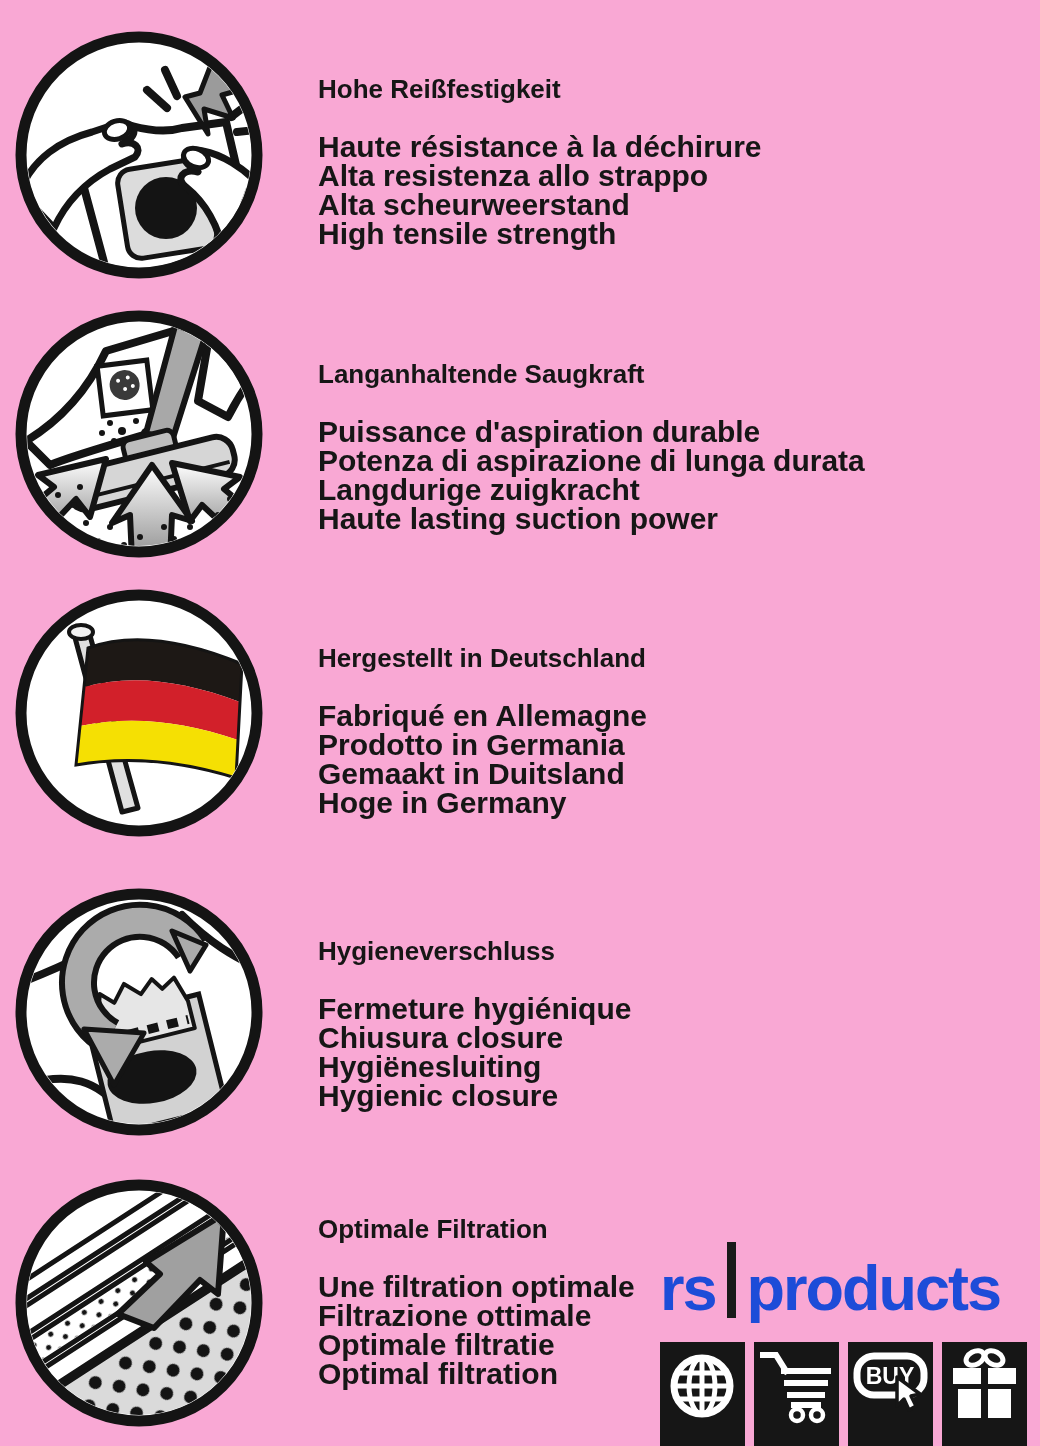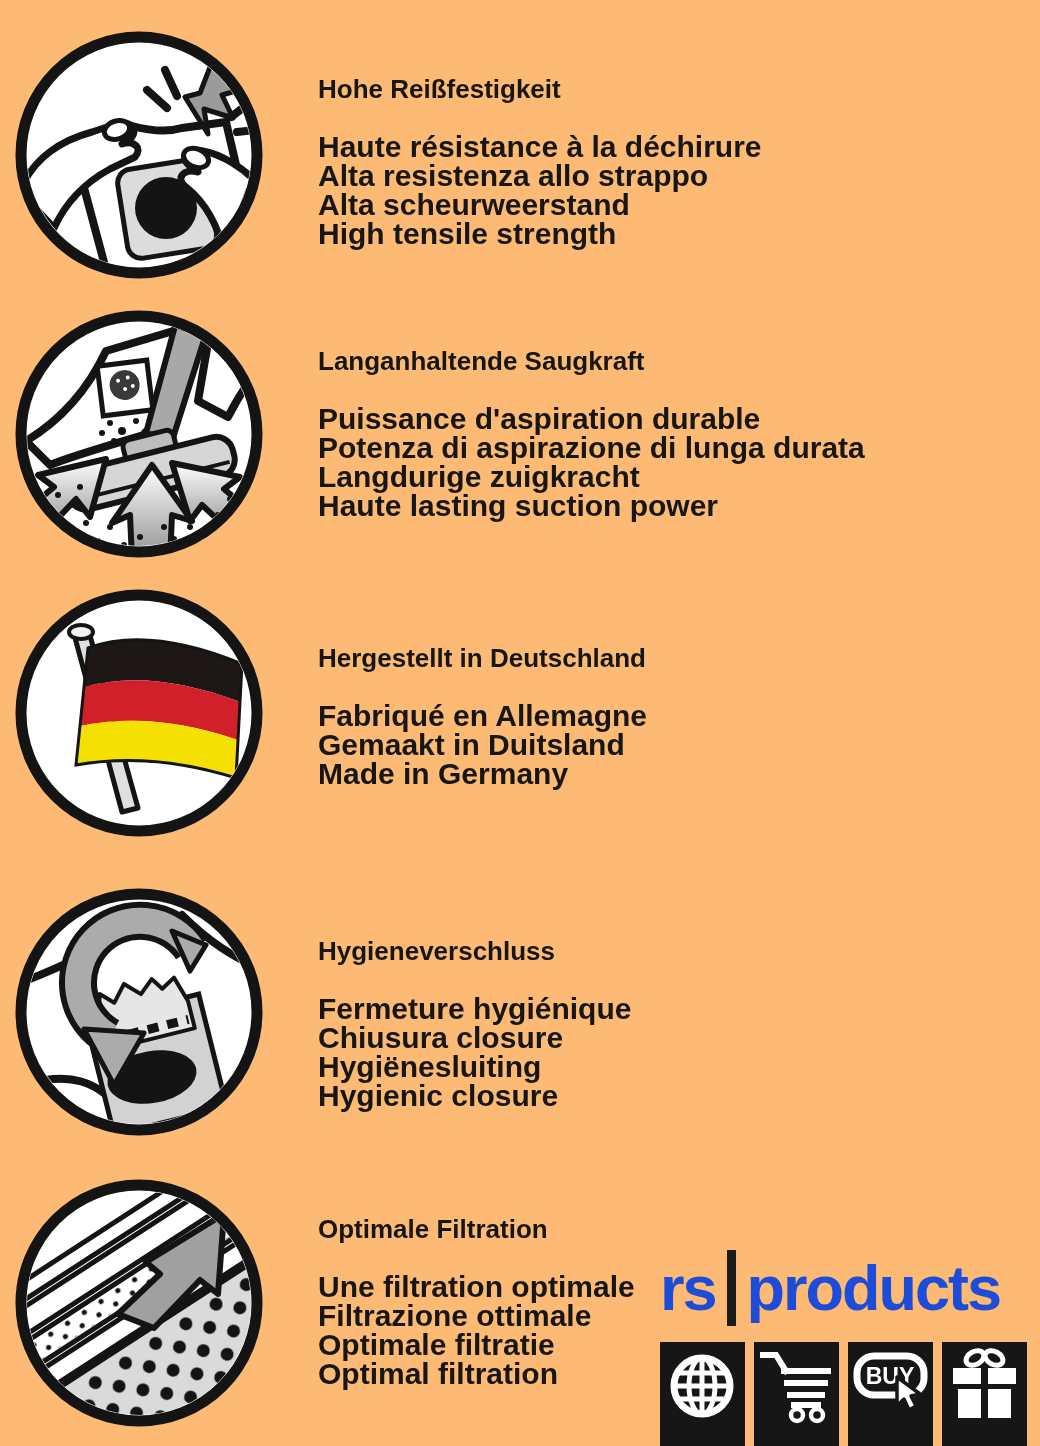--- a/index.html
+++ b/index.html
@@ -6,37 +6,37 @@
   html, body { margin: 0; padding: 0; }
   body {
     background: #ffffff;
     font-family: "Liberation Sans", "DejaVu Sans", sans-serif;
     color: #161616;
   }
   .page {
     position: relative;
     width: 1040px;
     height: 1446px;
-    background: #fdba74;
+    background: #f9a8d4;
     overflow: hidden;
   }
   .section { position: absolute; left: 0; width: 1040px; }
   .icon-wrap { position: absolute; left: 14px; top: 0; width: 250px; height: 250px; }
   .icon-wrap svg { display: block; width: 250px; height: 250px; }
   .text-block { position: absolute; left: 318px; width: 600px; }
   .feature-title {
     font-size: 26px; font-weight: bold; line-height: 32px;
     margin: 0 0 27px 0; color: #161616;
   }
   .feature-lines p {
     font-size: 30px; font-weight: bold; line-height: 29px;
     margin: 0; color: #161616;
   }
   .brand { position: absolute; left: 660px; top: 1242px; width: 378px; }
-  .brand-logo { display: flex; align-items: center; height: 92px; }
+  .brand-logo { display: flex; align-items: flex-start; height: 92px; }
   .brand-word {
     font-size: 63px; font-weight: bold; letter-spacing: -2px;
     line-height: 92px; white-space: nowrap;
   }
   .brand-bar { width: 9px; height: 76px; background: #1a1a1a; margin: 0 11px; flex: none; }
   .brand-icons { display: flex; gap: 9px; margin-top: 8px; }
   .brand-icon { width: 85px; height: 109px; background: #161616; flex: none; }
   .brand-icon svg { display: block; width: 85px; height: 85px; }
 </style>
 </head>
@@ -141,21 +141,21 @@
             <circle cx="190" cy="236" r="3"></circle>
               <circle cx="204" cy="206" r="3"></circle>
               <circle cx="216" cy="190" r="3"></circle>
             <circle cx="44" cy="186" r="3"></circle>
               <circle cx="150" cy="218" r="3"></circle>
               <circle cx="126" cy="228" r="3"></circle>
           </g>
         </g>
       </svg>
     </div>
-    <div class="text-block" style="top:36px">
+    <div class="text-block" style="top:49px">
       <h2 class="feature-title">Langanhaltende Saugkraft</h2>
       <div class="feature-lines">
         <p>Puissance d'aspiration durable</p>
         <p>Potenza di aspirazione di lunga durata</p>
         <p>Langdurige zuigkracht</p>
         <p>Haute lasting suction power</p>
       </div>
     </div>
   </div>
 
@@ -175,22 +175,23 @@
           <path d="M70,99 C116,86 168,92 226,114 L224,152 C166,132 114,128 66,138 Z" fill="#d2202a"></path>
           <path d="M66,138 C114,128 166,132 224,152 L222,190 C164,172 112,168 62,177 Z" fill="#f5e003"></path>
           <path d="M74,60 C118,44 170,52 228,76 L222,190 C164,172 112,168 62,177 Z" fill="none" stroke="#141414" stroke-width="3"></path>
         </g>
       </svg>
     </div>
     <div class="text-block" style="top:54px">
       <h2 class="feature-title">Hergestellt in Deutschland</h2>
       <div class="feature-lines">
         <p>Fabriqué en Allemagne</p>
+        <p>Prodotto in Germania</p>
         <p>Gemaakt in Duitsland</p>
-        <p>Made in Germany</p>
+        <p>Hoge in Germany</p>
       </div>
     </div>
   </div>
 
   <div class="section" style="top:887px">
     <div class="icon-wrap">
       <svg viewBox="0 0 250 250">
         <defs>
             <clipPath id="c4">
               <circle cx="125" cy="125" r="112"></circle>

